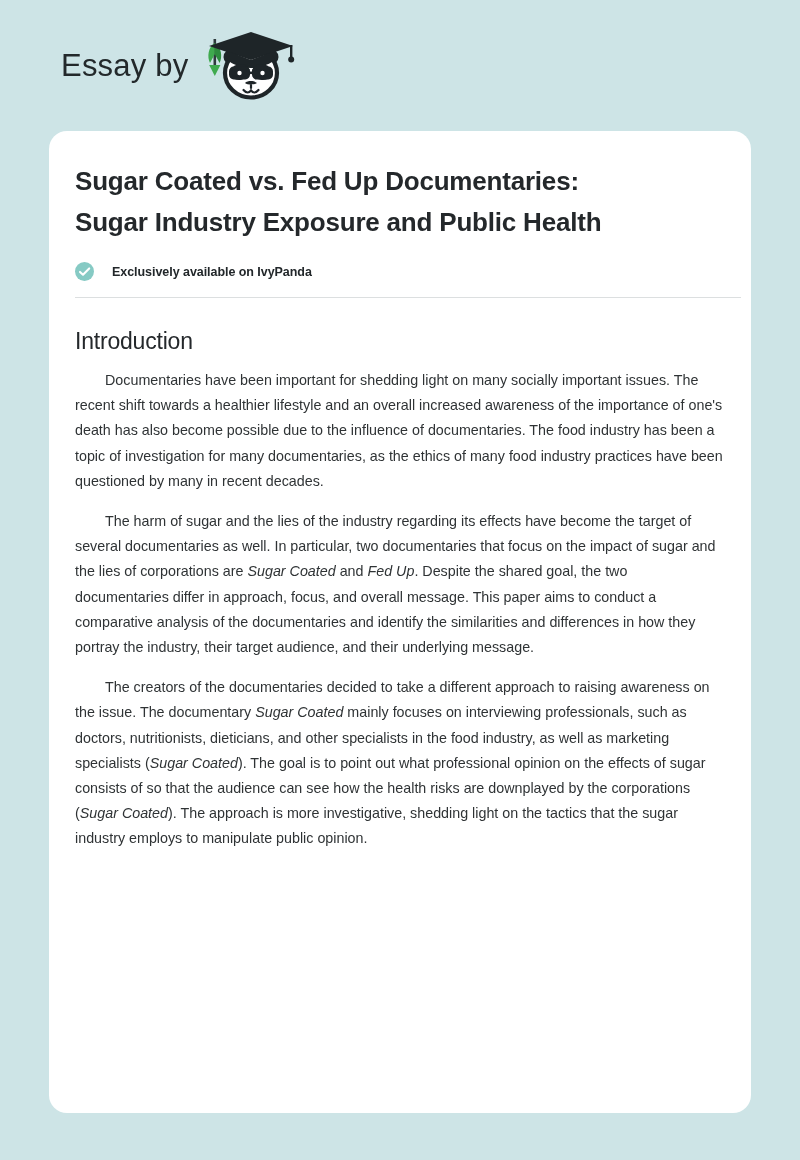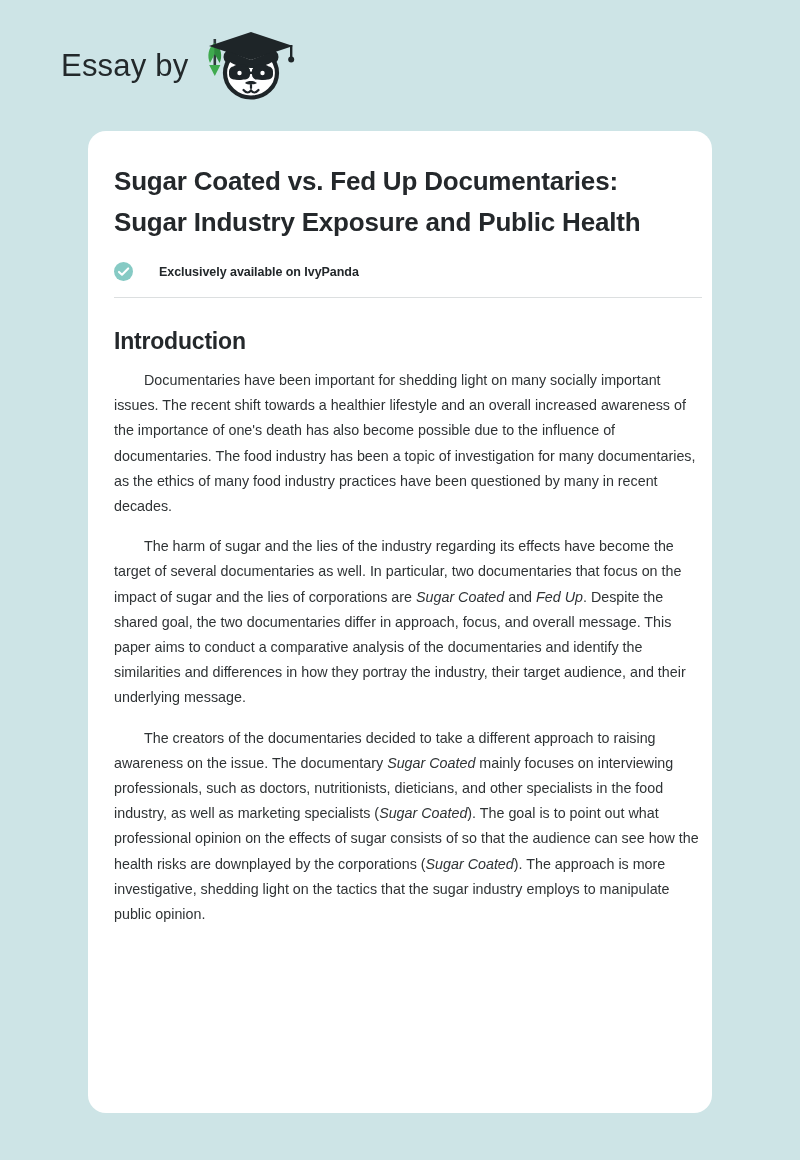--- a/index.html
+++ b/index.html
@@ -54,21 +54,21 @@
   .brand-word .reg {
     font-size: 15px;
     vertical-align: super;
     font-weight: 700;
   }
 
   
   .paper-card {
     position: relative;
     margin: 0 auto;
-    width: 624px;
+    width: 702px;
     height: 982px;
     background: #ffffff;
     border-radius: 18px;
     box-sizing: border-box;
     padding: 30px 10px 0 26px;
     overflow: hidden;
   }
 
   .doc-title {
     font-size: 26px;
@@ -76,21 +76,21 @@
     font-weight: 700;
     color: #24282b;
     margin: 0;
     letter-spacing: -0.2px;
     max-width: 530px;
   }
 
   .exclusive-badge {
     display: flex;
     align-items: center;
-    gap: 26px;
+    gap: 18px;
     margin-top: 19px;
   }
   .check-circle {
     width: 19px;
     height: 19px;
     border-radius: 50%;
     background: #86cac4;
     display: flex;
     align-items: center;
     justify-content: center;
@@ -107,21 +107,21 @@
   .rule {
     height: 1px;
     background: #dcdfe0;
     margin-top: 16px;
     margin-bottom: 0;
     border: 0;
   }
 
   .section-heading {
     font-size: 23px;
-    font-weight: 700;
+    font-weight: 400;
     color: #24282b;
     margin: 30px 0 0 0;
     letter-spacing: -0.2px;
   }
 
   .body-par {
     font-size: 14.3px;
     line-height: 25.2px;
     color: #2f3335;
     margin: 13px 0 0 0;

